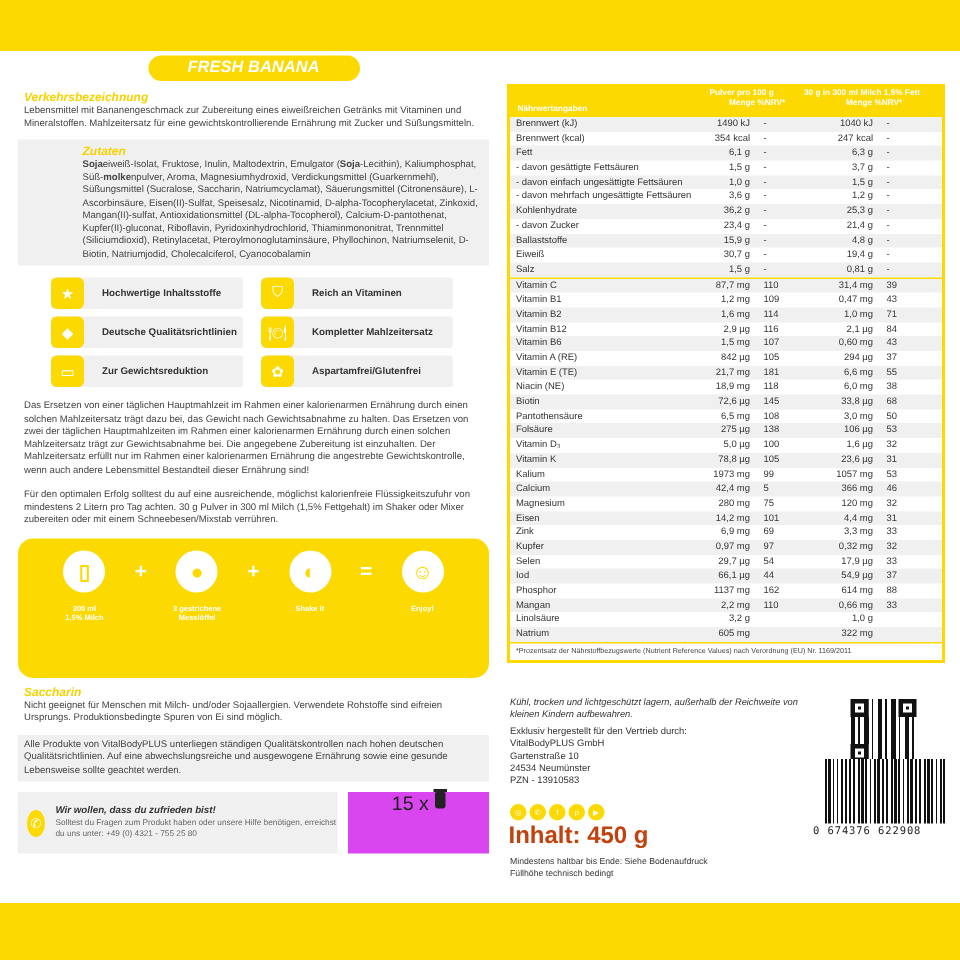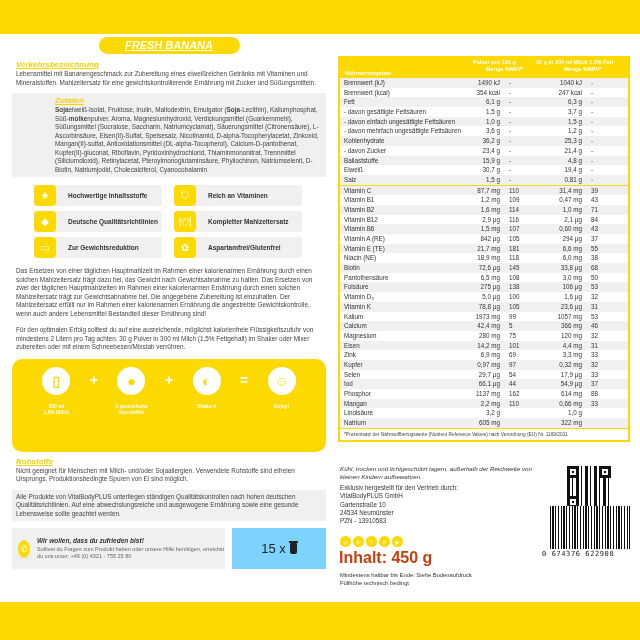--- a/index.html
+++ b/index.html
@@ -3,22 +3,22 @@
 <meta charset="utf-8">
 <style>
   * { box-sizing: border-box; margin: 0; padding: 0; }
   body { width: 640px; height: 640px; overflow: hidden; background: #ffffff; font-family: "Liberation Sans", sans-serif; color: #333; position: relative; }
   .band-top { position: absolute; left: 0; top: 0; width: 640px; height: 34px; background: #fcd900; }
   .band-bottom { position: absolute; left: 0; top: 602px; width: 640px; height: 38px; background: #fcd900; }
 
   
   .left { position: absolute; left: 12px; top: 34px; width: 314px; }
   .flavor-label { text-align: center; font-style: italic; font-weight: bold; font-size: 10px; color: #333; margin-top: 15px; }
-  .flavor-pill { margin: 3px auto 0; width: 141px; height: 17px; border-radius: 9px; background: #fcd900; color: #fff; font-weight: bold; font-style: italic; font-size: 11px; text-align: center; line-height: 17px; text-decoration: underline; }
-  .sec-title { color: #f6d200; font-style: italic; font-weight: bold; font-size: 8px; line-height: 10px; text-decoration: underline; }
+  .flavor-pill { margin: 3px auto 0; width: 141px; height: 17px; border-radius: 9px; background: #fcd900; color: #fff; font-weight: bold; font-style: italic; font-size: 11px; text-align: center; line-height: 17px; }
+  .sec-title { color: #f6d200; font-style: italic; font-weight: bold; font-size: 8px; line-height: 10px; }
   .sec-body { font-size: 6.4px; line-height: 8.5px; color: #444; }
   .sec { padding: 3px 4px; }
   .sec.grey { background: #f0f0f0; }
   .sec.s1 { margin-top: 3px; }
   .sec.s2 { margin-top: 3px; padding-left: 43px; }
   .bold { font-weight: bold; }
 
   .features { display: grid; grid-template-columns: 128px 128px; column-gap: 12px; row-gap: 5px; margin: 8px 0 0 22px; }
   .feature { display: flex; align-items: center; height: 21px; background: #f0f0f0; border-radius: 2px; }
   .f-icon { width: 22px; height: 21px; background: #fcd900; border-radius: 4px; display: flex; align-items: center; justify-content: center; color: #fff; font-size: 10px; }
@@ -30,21 +30,21 @@
   .step-circle { width: 28px; height: 28px; border-radius: 50%; background: #fff; margin: 0 auto; display: flex; align-items: center; justify-content: center; color: #fcd900; font-size: 14px; font-weight: bold; }
   .step-label { color: #fff; font-size: 5px; line-height: 6px; margin-top: 8px; font-weight: bold; }
   .op { color: #fff; font-size: 14px; font-weight: bold; margin-top: 5px; width: 14px; text-align: center; }
 
   .contact-row { display: flex; margin-top: 7px; gap: 7px; }
   .contact { flex: 0 0 213px; height: 41px; background: #f0f0f0; display: flex; align-items: center; padding-left: 6px; }
   .phone-icon { width: 18px; height: 18px; border-radius: 50%; background: #fcd900; color: #fff; display: flex; align-items: center; justify-content: center; font-size: 9px; }
   .contact-text { margin-left: 7px; }
   .contact-title { font-style: italic; font-weight: bold; font-size: 6.5px; color: #333; }
   .contact-body { font-size: 5.5px; line-height: 7px; color: #666; margin-top: 2px; }
-  .servings { flex: 1; height: 41px; background: #7dd3fc; display: flex; align-items: center; justify-content: center; }
+  .servings { flex: 1; height: 41px; background: #d946ef; display: flex; align-items: flex-start; justify-content: center; }
   .servings-count { font-size: 13px; color: #222; }
   .shaker-icon { width: 7px; height: 11px; background: #222; margin-left: 4px; border-radius: 1px 1px 2px 2px; position: relative; }
   .shaker-icon::before { content: ""; position: absolute; top: -2px; left: -1px; width: 9px; height: 2px; background: #222; }
 
   
   .nutri { position: absolute; left: 338px; top: 56px; width: 292px; border: 2px solid #fcd900; border-top: none; }
   .nutri-head { background: #fcd900; color: #fff; font-size: 5.5px; font-weight: bold; height: 22px; position: relative; }
   .nh-title { position: absolute; left: 5px; top: 14px; }
   .nh-p1 { position: absolute; left: 133px; top: 3px; }
   .nh-p1b { position: absolute; left: 146px; top: 10px; }
@@ -147,21 +147,21 @@
       </div>
       <div class="op">=</div>
       <div class="step">
         <div class="step-circle">☺</div>
         <div class="step-label">Enjoy!</div>
       </div>
     </div>
   </div>
 
   <div class="sec" style="margin-top:2px">
-    <div class="sec-title">Rohstoffe</div>
+    <div class="sec-title">Saccharin</div>
     <div class="sec-body">Nicht geeignet für Menschen mit Milch- und/oder Sojaallergien. Verwendete Rohstoffe sind eifreien Ursprungs. Produktionsbedingte Spuren von Ei sind möglich.</div>
   </div>
 
   <div class="sec grey" style="margin-top:3px">
     <div class="sec-body">Alle Produkte von VitalBodyPLUS unterliegen ständigen Qualitätskontrollen nach hohen deutschen Qualitätsrichtlinien. Auf eine abwechslungsreiche und ausgewogene Ernährung sowie eine gesunde Lebensweise sollte geachtet werden.</div>
   </div>
 
   <div class="contact-row">
     <div class="contact">
       <div class="phone-icon">✆</div>

